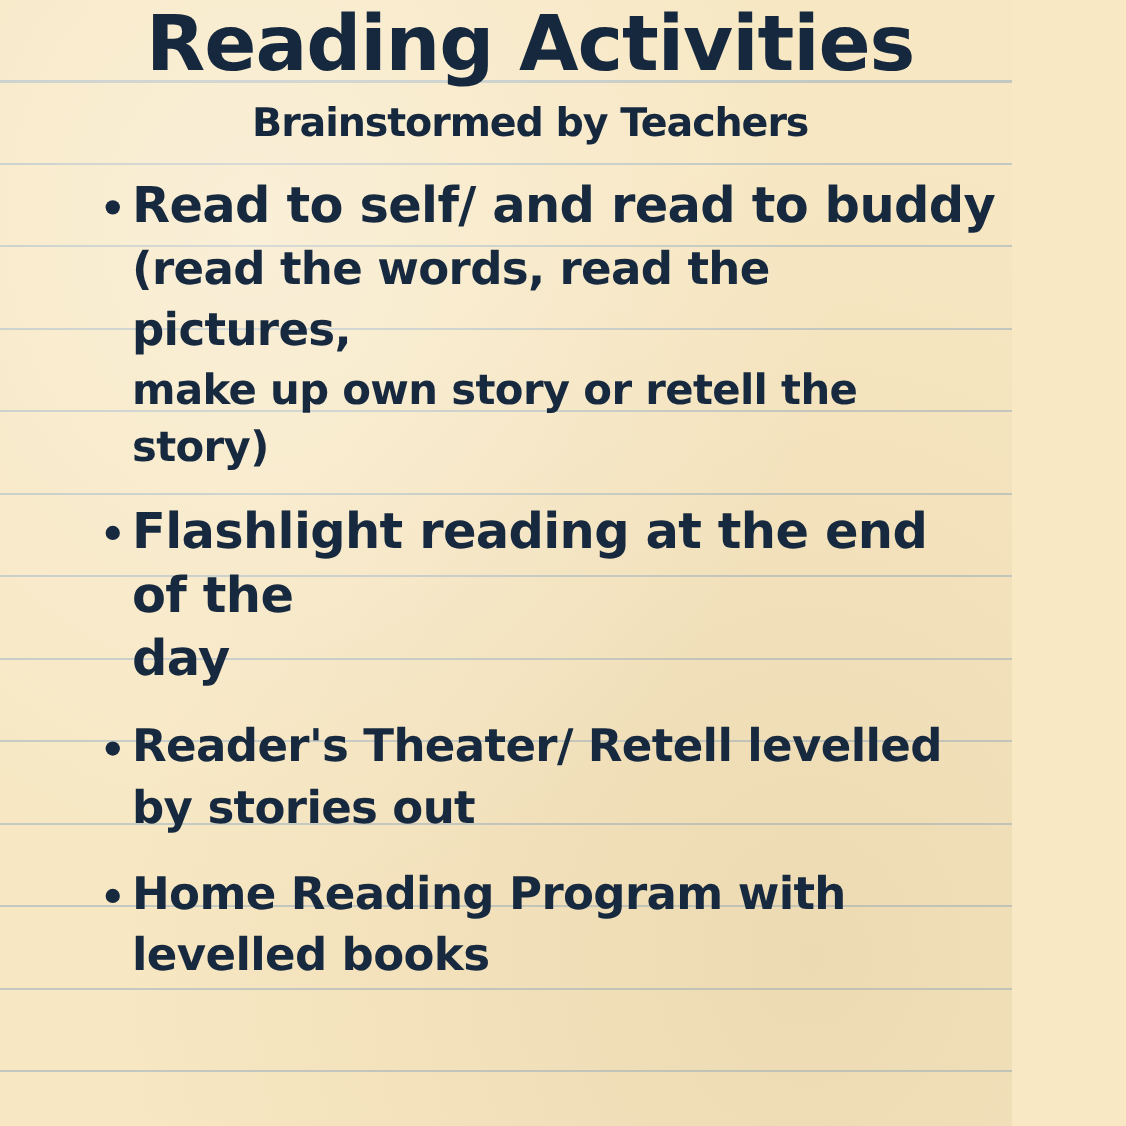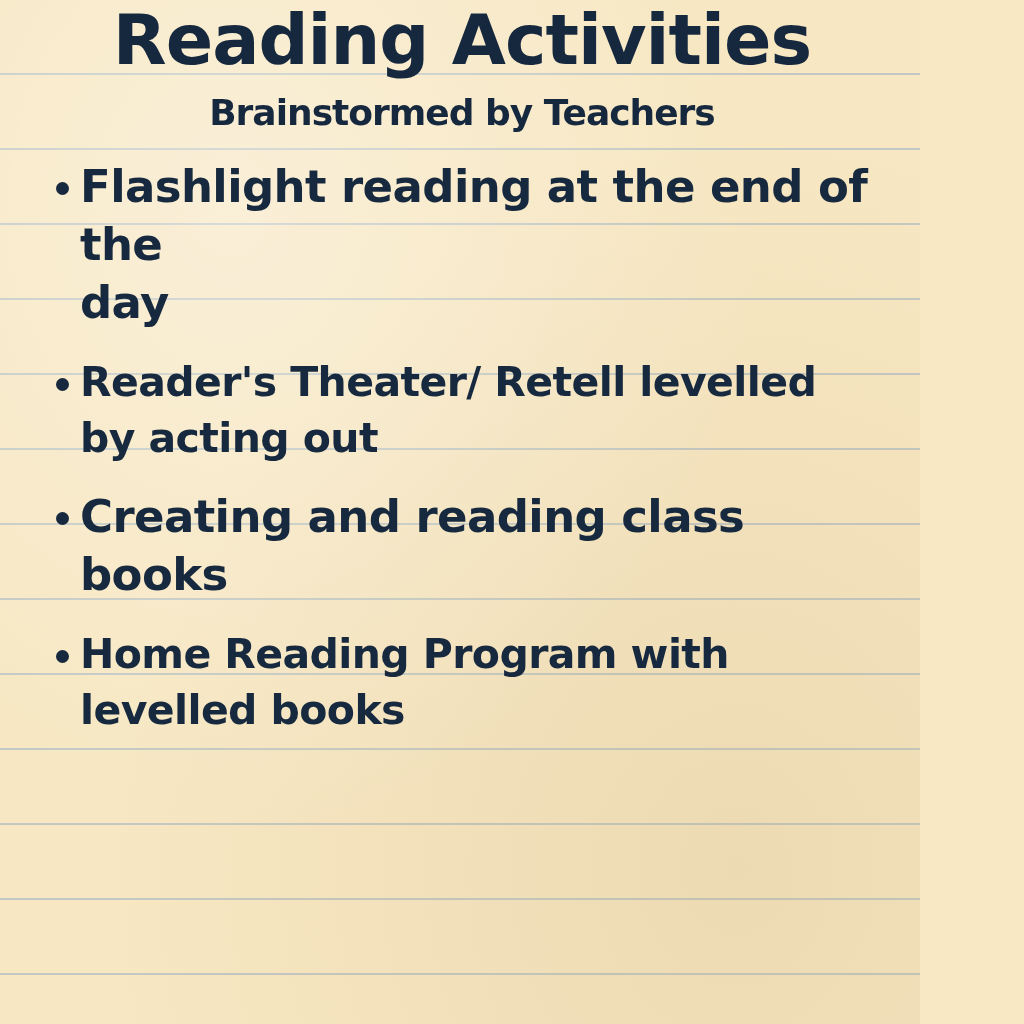--- a/index.html
+++ b/index.html
@@ -24,20 +24,21 @@
       
       repeating-linear-gradient(
         to bottom,
         rgba(0,0,0,0) 0px,
         rgba(0,0,0,0) 73px,
         rgba(150,175,195,0.55) 73px,
         rgba(150,175,195,0.55) 75px
       );
     box-sizing: border-box;
     overflow: hidden;
+    padding-left: 40px;
   }
   
   .grain {
     position: absolute;
     inset: 0;
     pointer-events: none;
     background:
       radial-gradient(ellipse at 25% 20%, rgba(255,255,255,0.35), rgba(255,255,255,0) 55%),
       radial-gradient(ellipse at 80% 85%, rgba(190,160,110,0.18), rgba(255,255,255,0) 60%);
     mix-blend-mode: normal;
@@ -130,39 +131,41 @@
 
   <div class="content">
 
     <div class="title-block hand">
       <h1 class="title-line-1">Reading Activities</h1>
       <h2 class="title-line-2">Brainstormed by Teachers</h2>
     </div>
 
     <ul class="list hand">
 
+      <li class="item item-gap-md">
+        <span class="bullet"></span>
+        <span class="line l-big">Read to self/ and read to buddy</span>
+        <span class="line l-mid">(read the words, read the pictures,</span>
+        <span class="line l-small">make up own story or retell the story)</span>
+      </li>
 
 
 
       <li class="item item-gap-md">
         <span class="bullet"></span>
         <span class="line l-big">Flashlight reading at the end of the</span>
         <span class="line l-big">day</span>
       </li>
 
       <li class="item item-gap-md">
         <span class="bullet"></span>
         <span class="line l-mid">Reader's Theater/ Retell levelled</span>
-        <span class="line l-mid">by acting out</span>
+        <span class="line l-mid">by stories out</span>
       </li>
 
-      <li class="item item-gap-md">
-        <span class="bullet"></span>
-        <span class="line l-big">Creating and reading class books</span>
-      </li>
 
       <li class="item clipped">
         <span class="bullet"></span>
         <span class="line l-mid">Home Reading Program with levelled books</span>
       </li>
 
     </ul>
   </div>
 </div>
 

